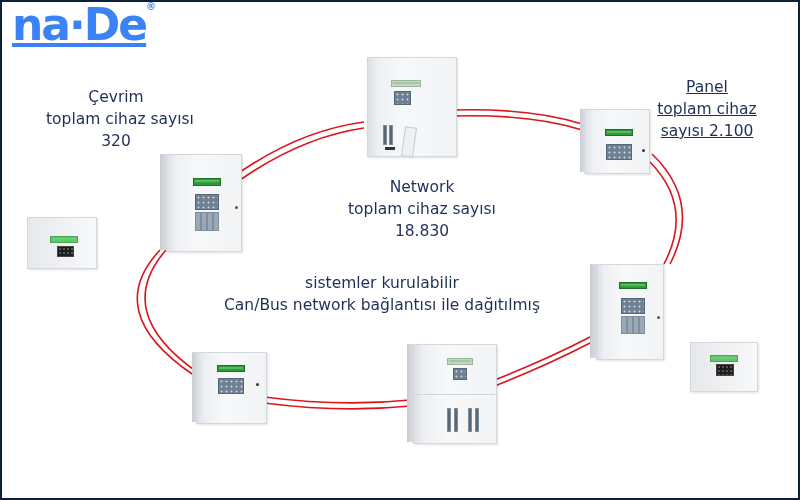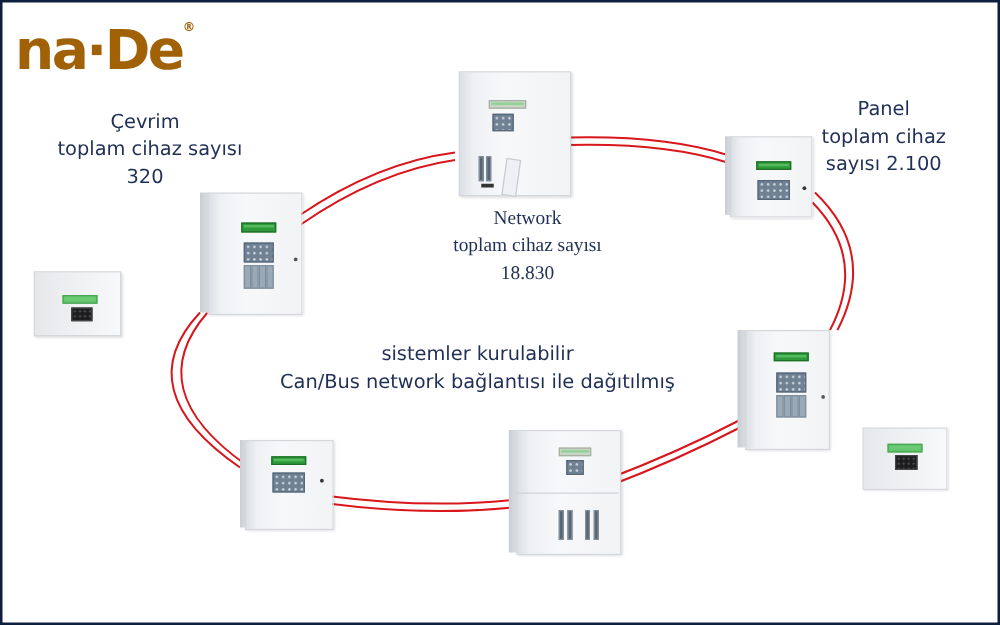--- a/index.html
+++ b/index.html
@@ -3,24 +3,25 @@
   <meta charset="utf-8">
   <style>
     html, body { margin: 0; padding: 0; }
     body { width: 800px; height: 500px; overflow: hidden; background: #ffffff; }
     .frame {
       position: relative; width: 800px; height: 500px; box-sizing: border-box;
       border: 2px solid #0d1f3c; background: #ffffff; overflow: hidden;
       font-family: "Liberation Sans", "DejaVu Sans", sans-serif;
     }
     .logo {
-      position: absolute; left: 10px; top: 18px; height: 42px;
+      position: absolute; left: 10px; top: 2px; height: 42px;
       font-family: "DejaVu Sans", "Liberation Sans", sans-serif;
-      font-weight: bold; font-size: 44px; letter-spacing: -2px; color: #a16207;
+      font-weight: bold; font-size: 44px; letter-spacing: -2px; color: #3b82f6;
       line-height: 42px;
+      text-decoration: underline;
     }
     .logo .reg { position: absolute; right: -10px; top: -2px; font-size: 10px; letter-spacing: 0; line-height: 10px; }
     .label {
       position: absolute; color: #1f2f55; font-size: 17px; line-height: 22px;
       text-align: center; white-space: nowrap;
       font-family: "DejaVu Sans", "Liberation Sans", sans-serif;
       font-size: 15.5px;
     }
     .label div { display: block; }
     svg.ring { position: absolute; left: 0; top: 0; }
@@ -74,27 +75,27 @@
       <path d="M190,372 Q100,310 158,248"></path>
     </g>
   </svg>
 
   <div class="label" style="left:44px; top:84px; width:140px;">
     <div>Çevrim</div>
     <div>toplam cihaz sayısı</div>
     <div>320</div>
   </div>
 
-  <div class="label" style="left:645px; top:74px; width:120px;">
+  <div class="label" style="left:645px; top:74px; width:120px;text-decoration:underline;">
     <div>Panel</div>
     <div>toplam cihaz</div>
     <div>sayısı 2.100</div>
   </div>
 
-  <div class="label" style="left:340px; top:162px; width:160px;font-family:Liberation Serif, serif;">
+  <div class="label" style="left:340px; top:174px; width:160px;">
     <div>Network</div>
     <div>toplam cihaz sayısı</div>
     <div>18.830</div>
   </div>
 
   <div class="label" style="left:215px; top:270px; width:330px;">
     <div>sistemler kurulabilir</div>
     <div>Can/Bus network bağlantısı ile dağıtılmış</div>
   </div>
 

